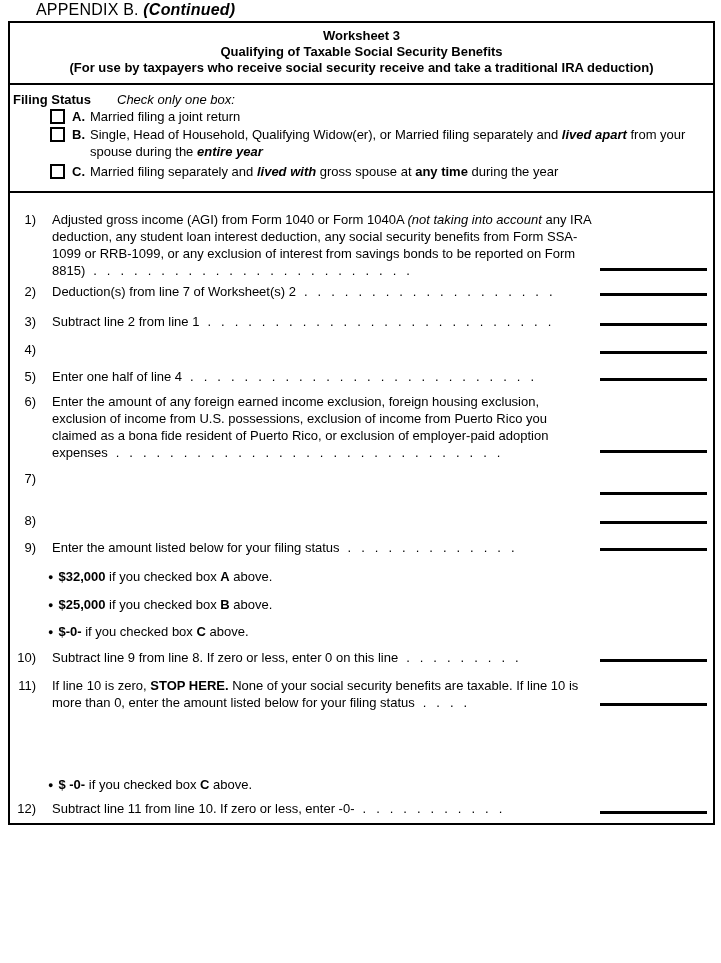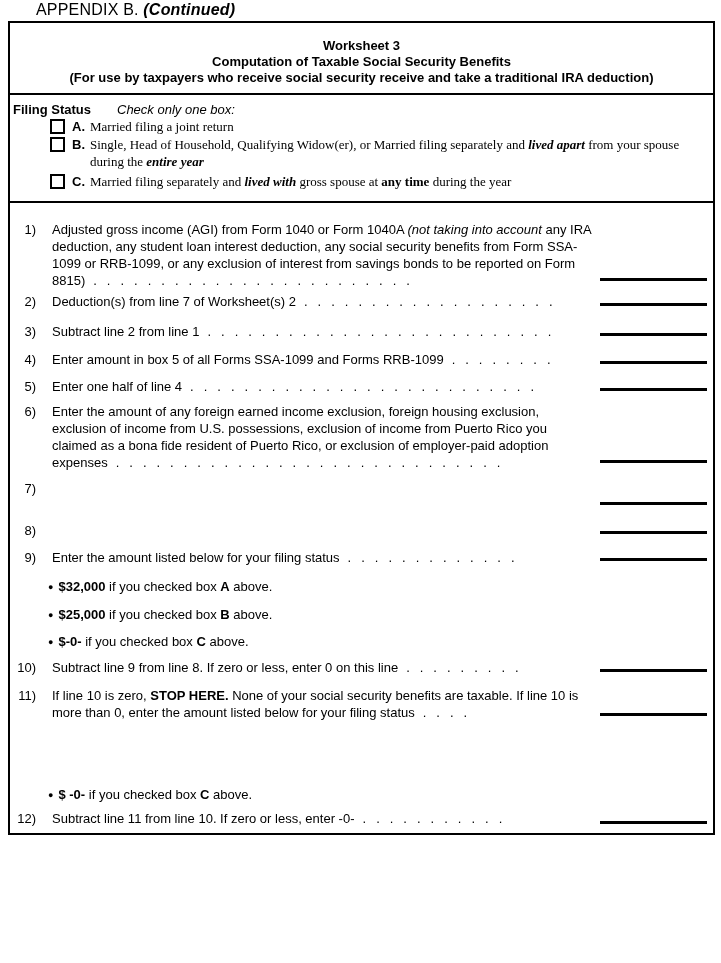--- a/index.html
+++ b/index.html
@@ -8,51 +8,51 @@
     font-family:"Liberation Sans","DejaVu Sans",sans-serif;
     font-size:13px;line-height:17px;color:#000;
   }
   .b{font-weight:bold}
   .i{font-style:italic}
   
   .heading{position:absolute;left:2px;top:1px;font-size:16px;line-height:18px;letter-spacing:.2px;margin-left:34px;}
   .heading .cont{font-weight:bold;font-style:italic;}
   
   .box{position:absolute;left:8px;top:21px;width:703px;border:2px solid #000;}
-  .sec-title{height:55px;border-bottom:2px solid #000;text-align:center;font-weight:bold;padding-top:15px;box-sizing:content-box;}
+  .sec-title{height:55px;border-bottom:2px solid #000;text-align:center;font-weight:bold;padding-top:5px;box-sizing:content-box;}
   .sec-title div{line-height:16px;}
   .sec-fs{height:106px;border-bottom:2px solid #000;position:relative;}
   .sec-main{height:630px;position:relative;}
   
   .fs-label{position:absolute;left:3px;top:6px;font-weight:bold;}
   .fs-instr{position:absolute;left:107px;top:6px;font-style:italic;}
   .fs-opt{position:absolute;left:0;right:0;}
   .fs-check{position:absolute;left:40px;top:1px;width:11px;height:11px;border:2px solid #000;background:#fff;}
   .fs-letter{position:absolute;left:62px;font-weight:bold;}
-  .fs-text{margin-left:80px;margin-right:6px;font-family:Liberation Serif, serif;}
+  .fs-text{margin-left:80px;margin-right:6px;}
   
   .item{position:absolute;left:0;right:0;}
   .item .num{position:absolute;left:0;width:26px;text-align:right;}
   .item .txt{margin-left:42px;width:540px;overflow:hidden;}
   .dots{letter-spacing:10px;margin-left:8px;white-space:nowrap;}
   .ansline{position:absolute;left:590px;width:107px;height:0;border-top:3px solid #000;}
   
   .bullet{position:absolute;left:38px;}
   .bul{display:inline-block;font-size:9px;vertical-align:1px;margin-right:5px;}
 </style>
 </head>
 <body>
 
 <div class="heading"><span>APPENDIX B.</span> <span class="cont">(Continued)</span></div>
 
 <div class="box">
 
   <div class="sec-title">
     <div>Worksheet 3</div>
-    <div>Computation of Taxable Social Security Benefits</div>
+    <div>Qualifying of Taxable Social Security Benefits</div>
     <div>(For use by taxpayers who receive social security receive and take a traditional IRA deduction)</div>
   </div>
 
   <div class="sec-fs">
     <span class="fs-label">Filing Status</span>
     <span class="fs-instr">Check only one box:</span>
 
     <div class="fs-opt" style="top:23px">
       <span class="fs-check"></span>
       <span class="fs-letter">A.</span>
@@ -85,21 +85,20 @@
     </div>
 
     <div class="item" style="top:120px">
       <span class="num">3)</span>
       <div class="txt" style="max-height:19px"><span><span>Subtract line 2 from line 1</span></span><span class="dots">..........................</span></div>
       <span class="ansline" style="top:10px"></span>
     </div>
 
     <div class="item" style="top:148px">
       <span class="num">4)</span>
-      <div class="txt" style="max-height:19px"><span><span>Enter amount in box 5 of all Forms SSA-1099 and Forms RRB-1099</span></span><span class="dots">........</span></div>
       <span class="ansline" style="top:10px"></span>
     </div>
 
     <div class="item" style="top:175px">
       <span class="num">5)</span>
       <div class="txt" style="max-height:19px"><span><span>Enter one half of line 4</span></span><span class="dots">..........................</span></div>
       <span class="ansline" style="top:10px"></span>
     </div>
 
     <div class="item" style="top:200px">

